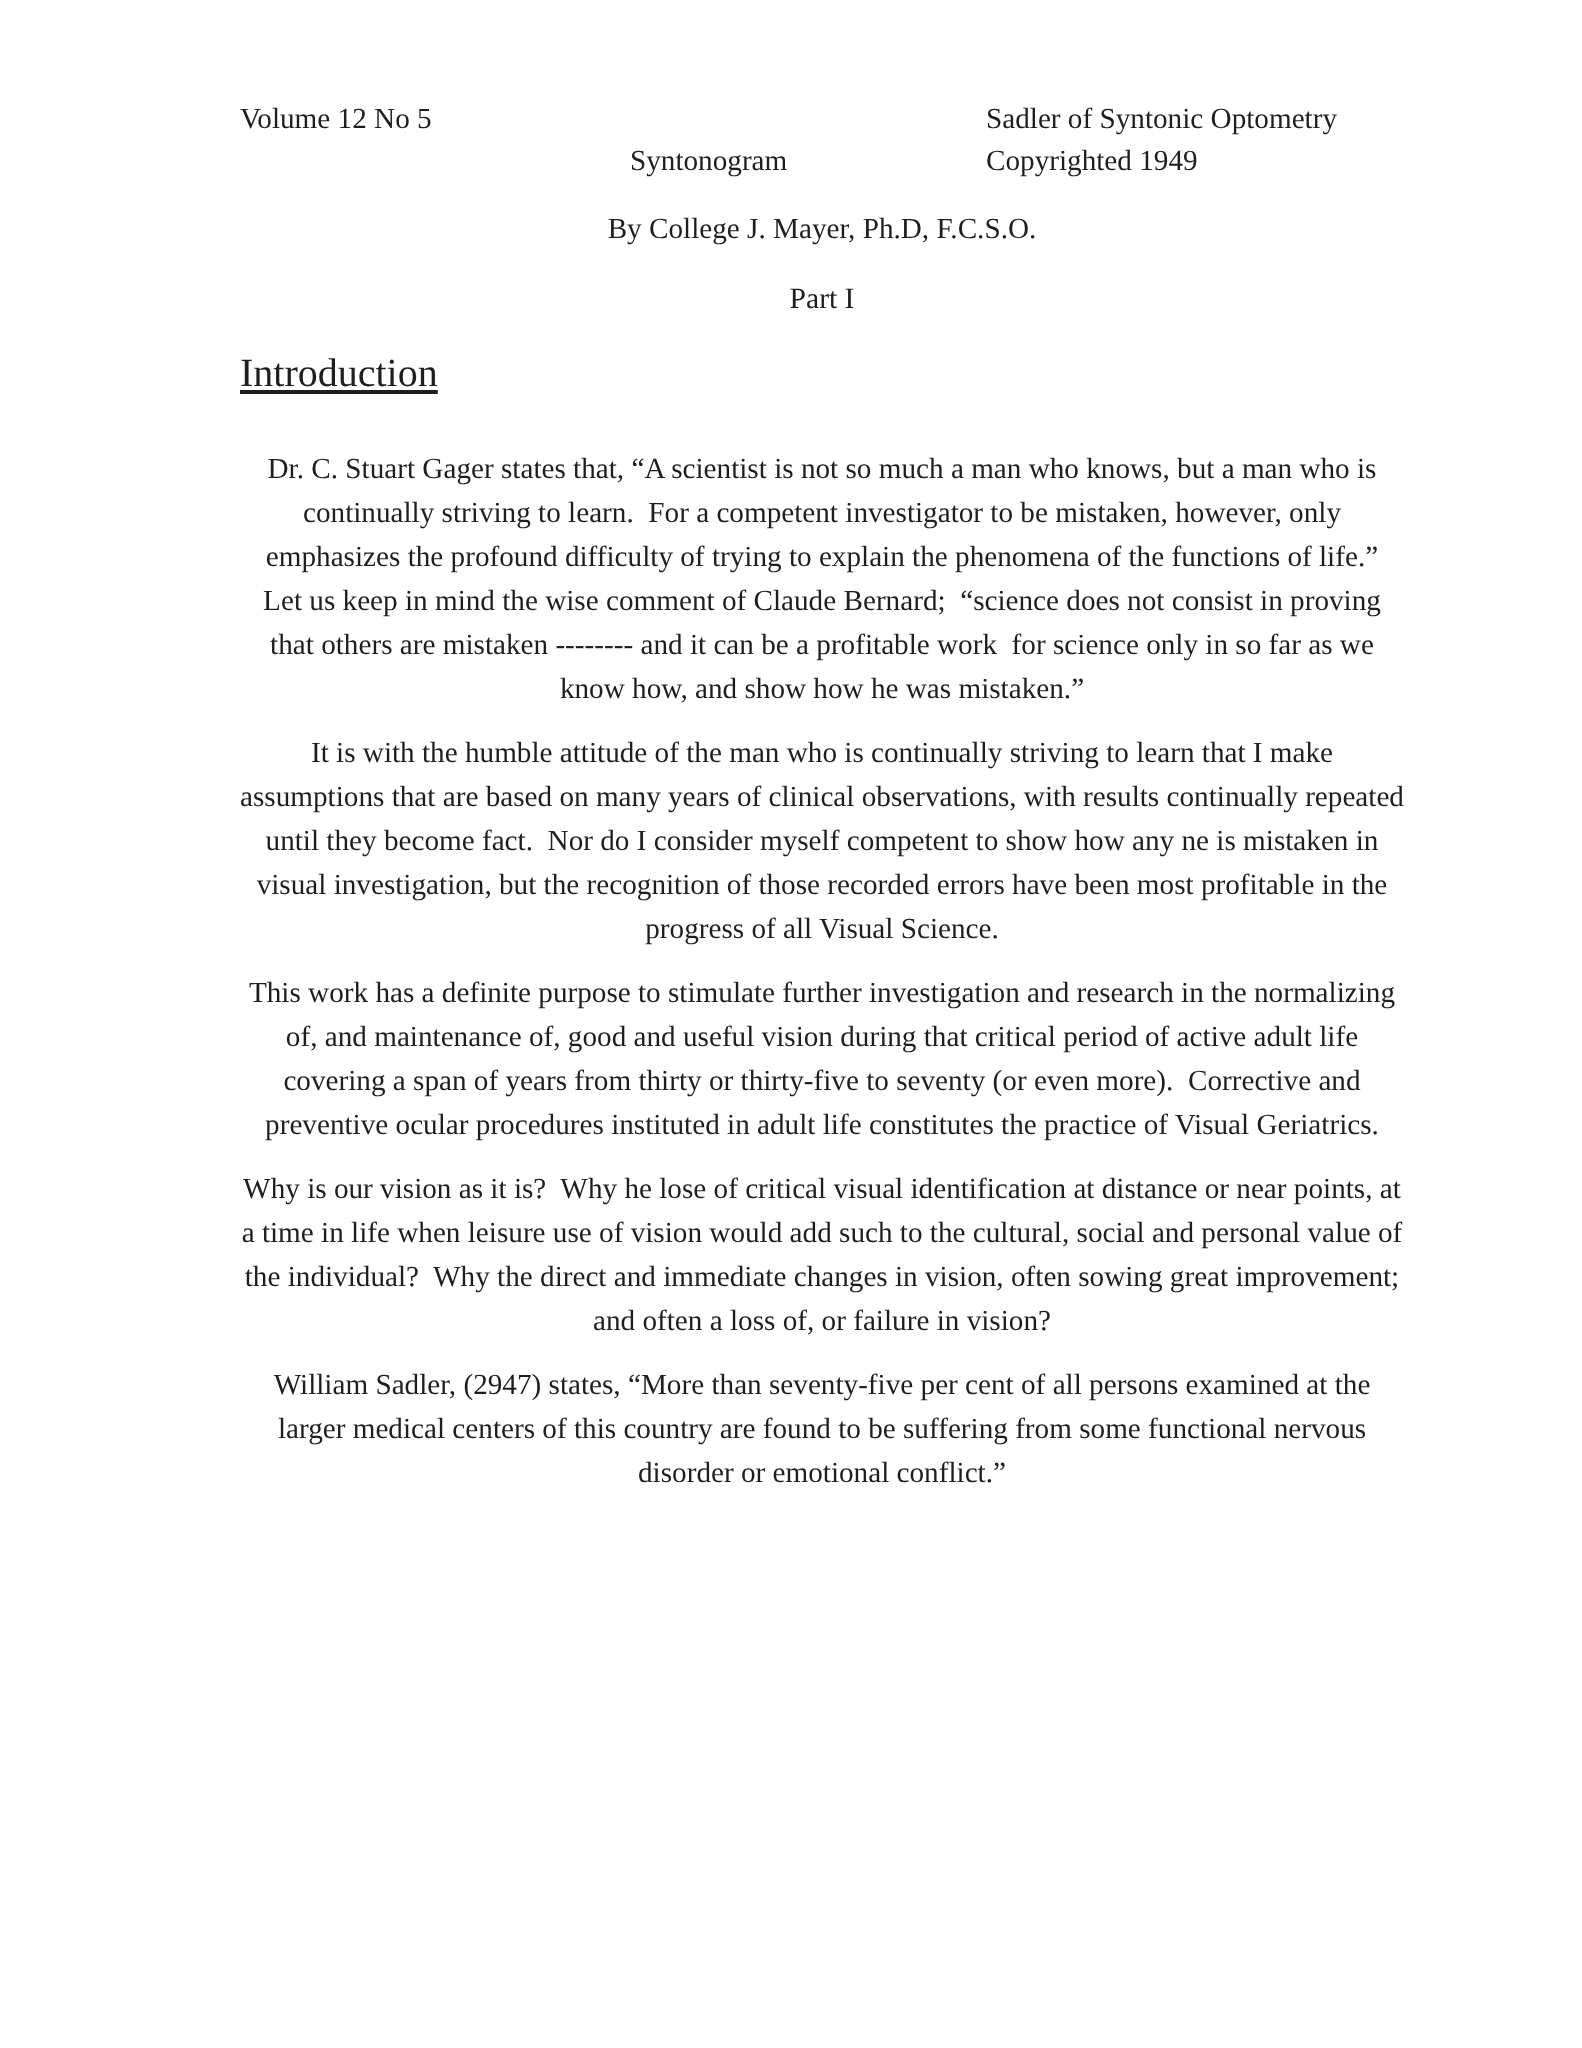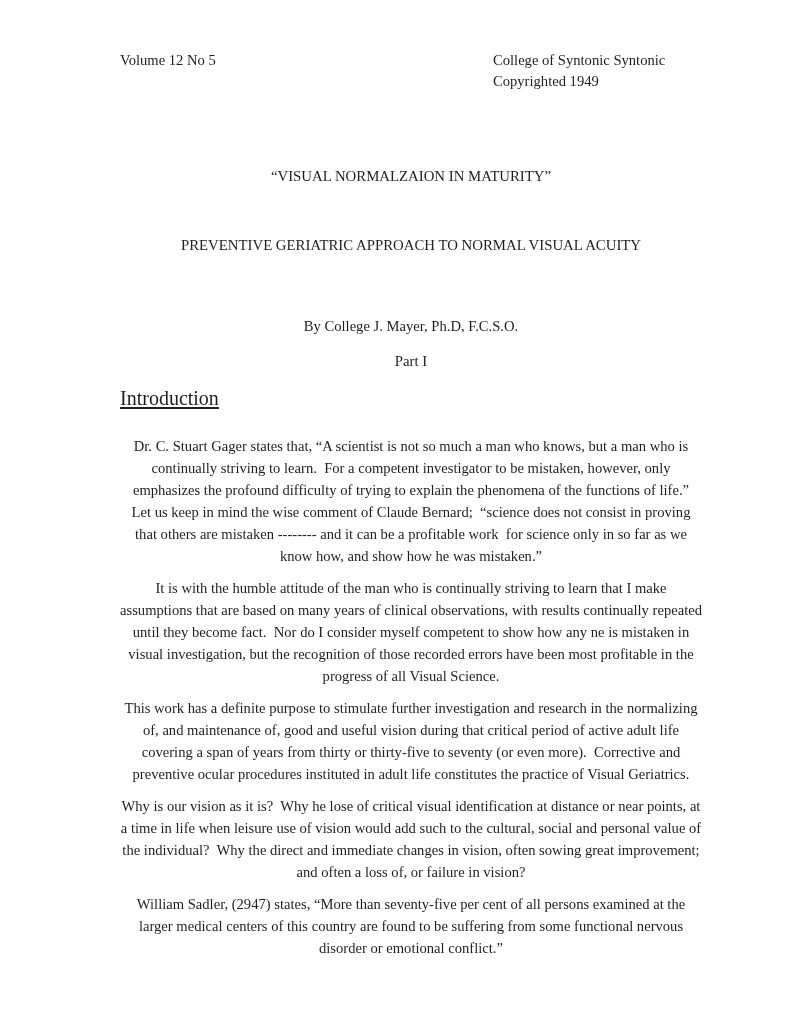--- a/index.html
+++ b/index.html
@@ -70,31 +70,28 @@
 <body>
 
 <div class="page">
 
   <div class="masthead">
     <div class="col">
       <span>Volume 12 No 5</span>
     </div>
     <div class="col">
       <span>&nbsp;</span>
+      <span>Syntonogram</span>
     </div>
     <div class="col">
-      <span>College of Syntonic Syntonic</span>
+      <span>Sadler of Syntonic Optometry</span>
       <span>Copyrighted 1949</span>
     </div>
   </div>
 
-  <div class="title-block">
-    <div>“VISUAL NORMALZAION IN MATURITY”</div>
-    <div>PREVENTIVE GERIATRIC APPROACH TO NORMAL VISUAL ACUITY</div>
-  </div>
 
   <div class="byline">By College J. Mayer, Ph.D, F.C.S.O.</div>
 
   <div class="part-heading">Part I</div>
 
   <div class="section-heading">Introduction</div>
 
   <div class="body-text">
     <p>Dr. C. Stuart Gager states that, “A scientist is not so much a man who knows, but a man who is continually striving to learn.  For a competent investigator to be mistaken, however, only emphasizes the profound difficulty of trying to explain the phenomena of the functions of life.”  Let us keep in mind the wise comment of Claude Bernard;  “science does not consist in proving that others are mistaken -------- and it can be a profitable work  for science only in so far as we know how, and show how he was mistaken.”</p>
     <p>It is with the humble attitude of the man who is continually striving to learn that I make assumptions that are based on many years of clinical observations, with results continually repeated until they become fact.  Nor do I consider myself competent to show how any ne is mistaken in visual investigation, but the recognition of those recorded errors have been most profitable in the progress of all Visual Science.</p>

